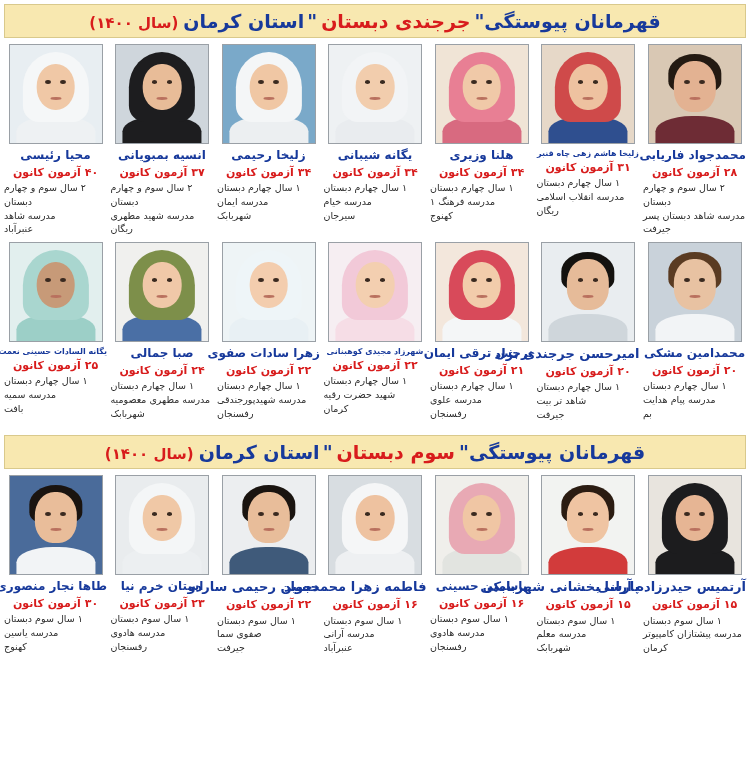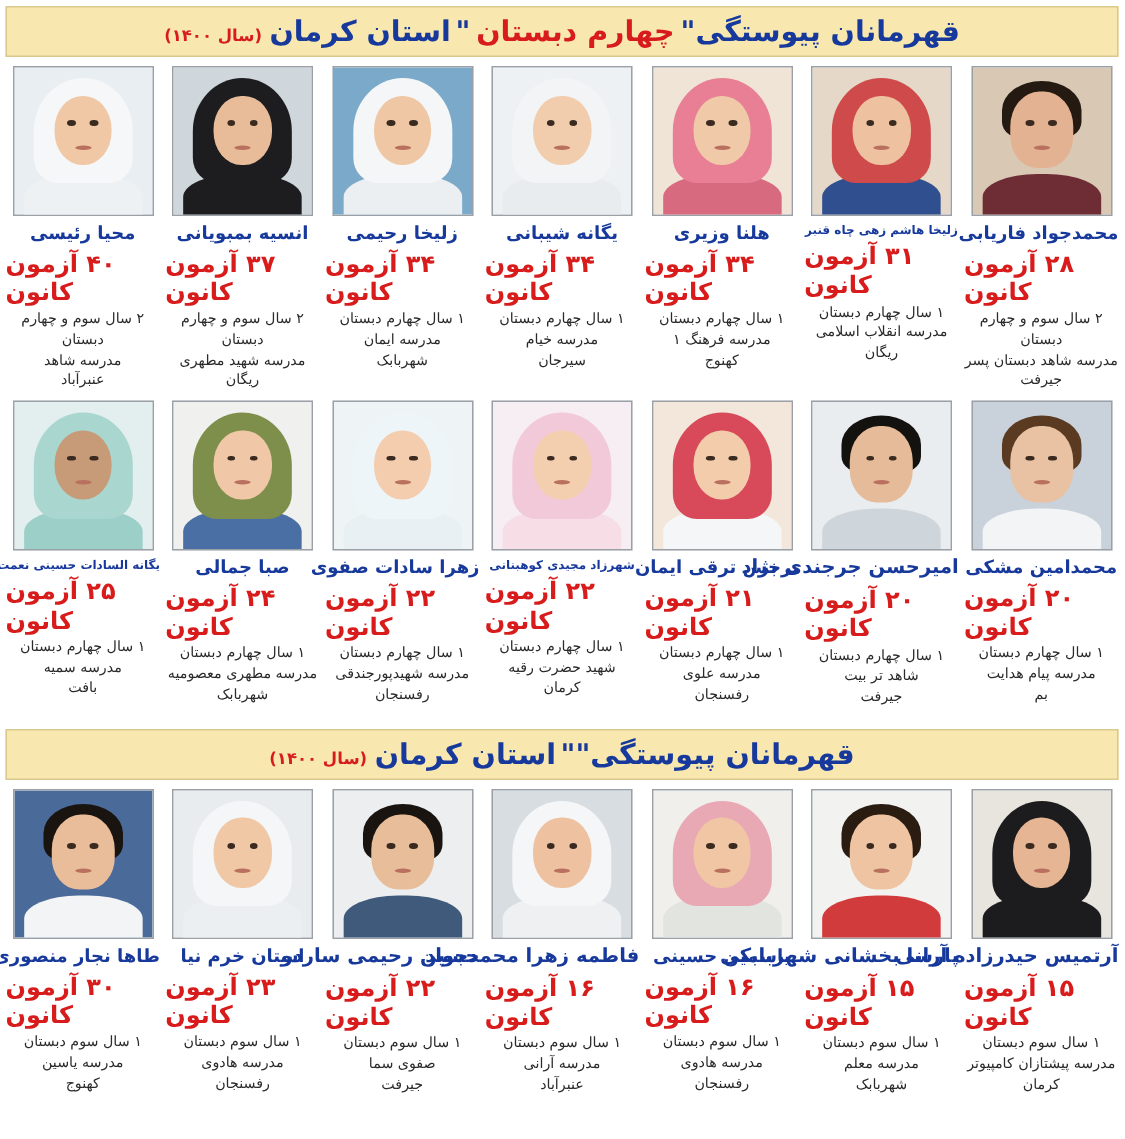--- a/index.html
+++ b/index.html
@@ -59,21 +59,21 @@
     font-weight: bold;
   }
   .banner-t3 {
     color: #17399b;
     font-size: 19px;
     font-weight: bold;
     margin-right: 3px;
   }
   .banner-year {
     color: #d81c1c;
-    font-size: 11px;
+    font-size: 15px;
     font-weight: bold;
     margin-right: 5px;
   }
 
   
   .row {
     display: flex;
     flex-direction: row;
     justify-content: space-between;
     padding: 0 4px;
@@ -179,47 +179,47 @@
     margin-top: 5px;
     width: 103px;
     white-space: nowrap;
     overflow: visible;
   }
   .name.small { font-size: 13px; }
   .name.xsmall { font-size: 8px; }
   .exams {
     color: #d81c1c;
     font-weight: bold;
-    font-size: 16px;
-    text-align: left;
+    font-size: 11px;
+    text-align: right;
     margin-top: 3px;
     line-height: 1.2;
   }
   .detail {
     color: #2a2a2a;
     font-size: 9.5px;
-    text-align: center;
+    text-align: left;
     line-height: 1.45;
     margin-top: 2px;
     width: 103px;
   }
   .detail div { white-space: nowrap; }
   .detail div.wrapable { white-space: normal; }
   .spacer-sec { height: 10px; }
 </style>
 </head>
 <body>
 
 <div class="page">
   <div id="root">
       <div class="banner">
         <div class="banner-inner">
           <span class="banner-t1">قهرمانان پیوستگی</span>
           <span class="banner-quote">"</span>
-          <span class="banner-t2">چهارم دبستان</span>
+          <span class="banner-t2">جرجندی دبستان</span>
           <span class="banner-quote">"</span>
           <span class="banner-t3">استان کرمان</span>
           <span class="banner-year">(سال ۱۴۰۰)</span>
         </div>
       </div>
       <div class="row">
         <div class="card">
           <div class="photo">
             <div class="bg" style="background: rgb(217, 200, 180);"></div>
             <div class="p-body" style="background: rgb(110, 44, 53);"></div>
@@ -472,20 +472,21 @@
             <div>مدرسه سمیه</div>
             <div>بافت</div>
           </div>
         </div>
       </div>
       <div class="spacer-sec"></div>
       <div class="banner">
         <div class="banner-inner">
           <span class="banner-t1">قهرمانان پیوستگی</span>
           <span class="banner-quote">"</span>
+          <span class="banner-t2">سوم دبستان</span>
           <span class="banner-quote">"</span>
           <span class="banner-t3">استان کرمان</span>
           <span class="banner-year">(سال ۱۴۰۰)</span>
         </div>
       </div>
       <div class="row">
         <div class="card">
           <div class="photo">
             <div class="bg" style="background: rgb(232, 228, 222);"></div>
             <div class="p-body" style="background: rgb(28, 28, 30);"></div>

